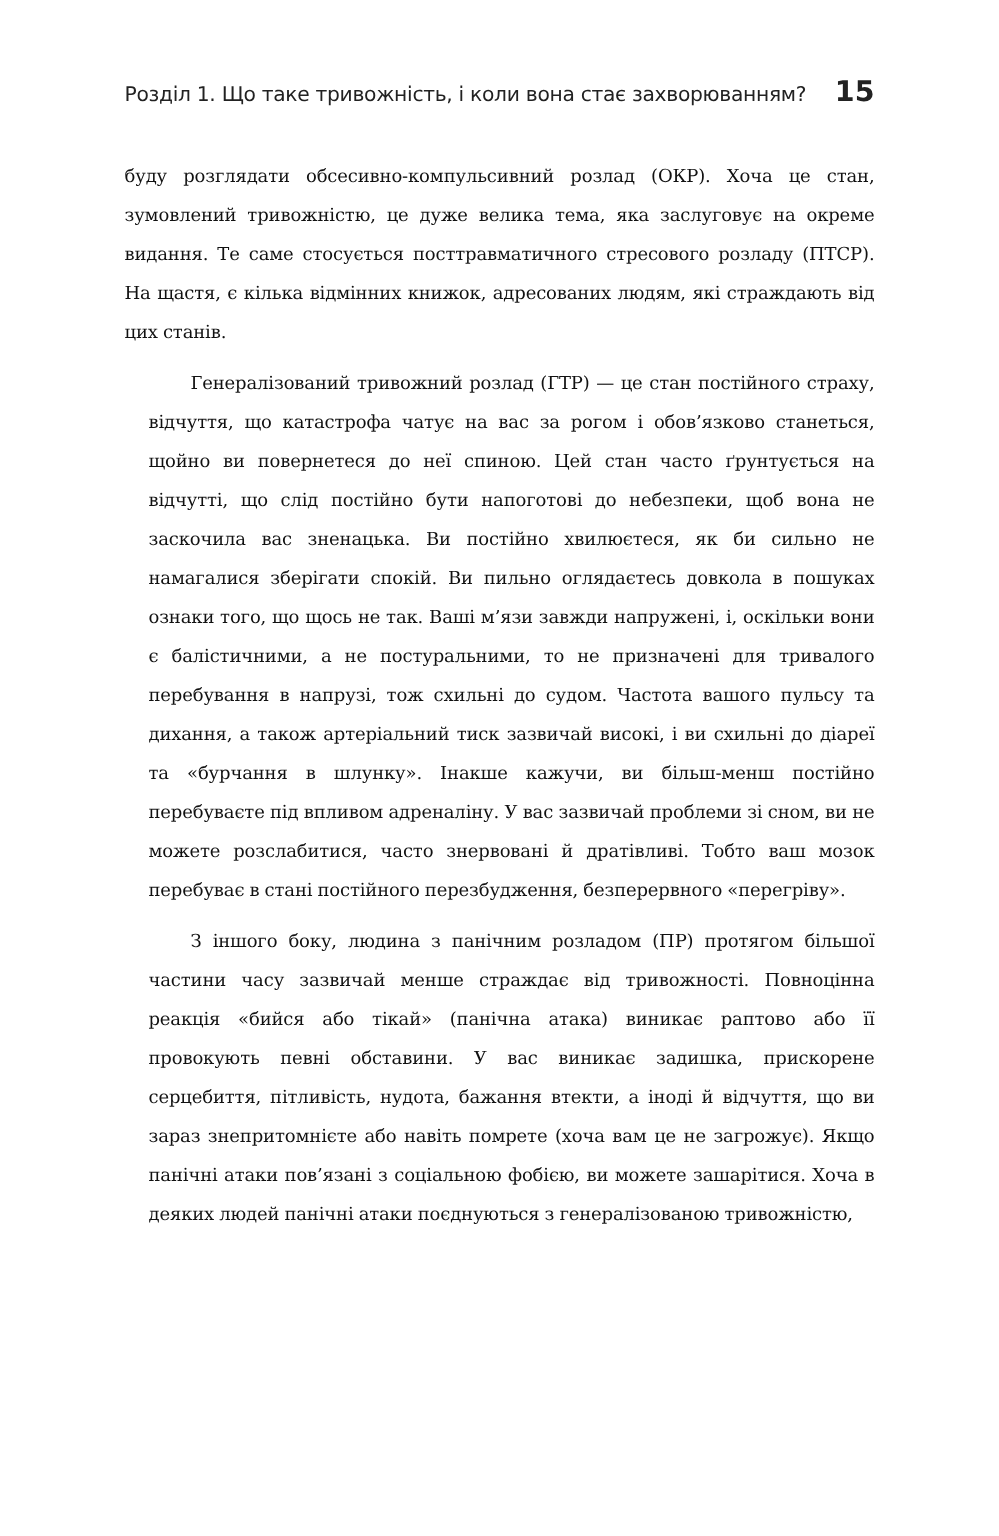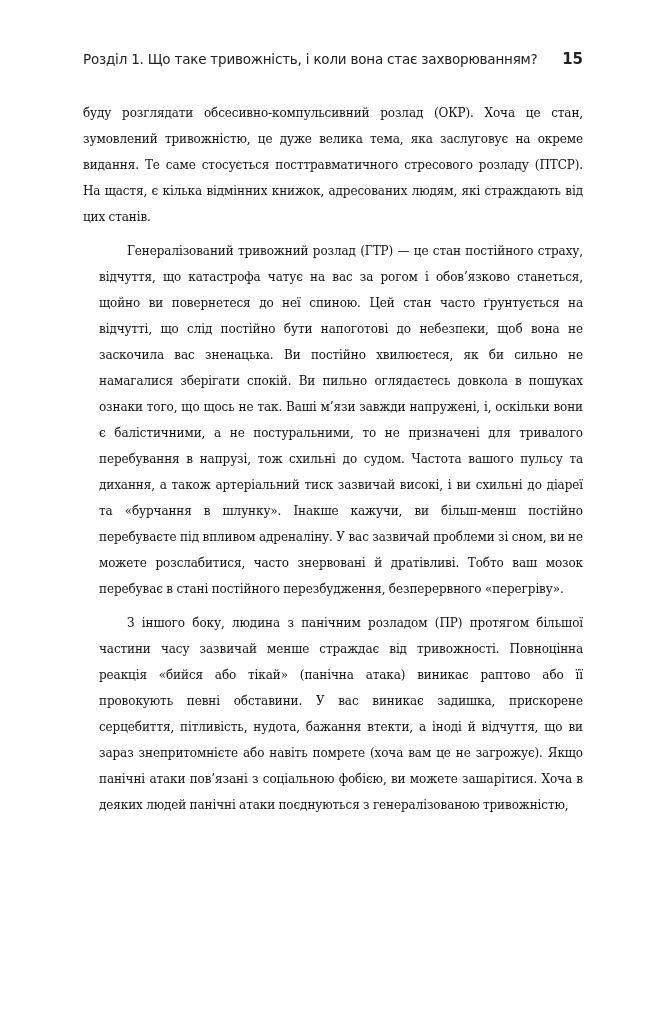--- a/index.html
+++ b/index.html
@@ -30,21 +30,21 @@
     font-weight: 500;
     color: #222222;
     margin-bottom: 32px;
     white-space: nowrap;
   }
   .chapter-title {
     letter-spacing: -0.2px;
   }
   .page-number {
     font-weight: 700;
-    font-size: 15px;
+    font-size: 19px;
     margin-left: 14px;
   }
   .page-body p {
     margin: 0;
     font-size: 12px;
     line-height: 26px;
     font-weight: 500;
     text-align: justify;
     letter-spacing: -0.1px;
     word-spacing: -0.3px;

